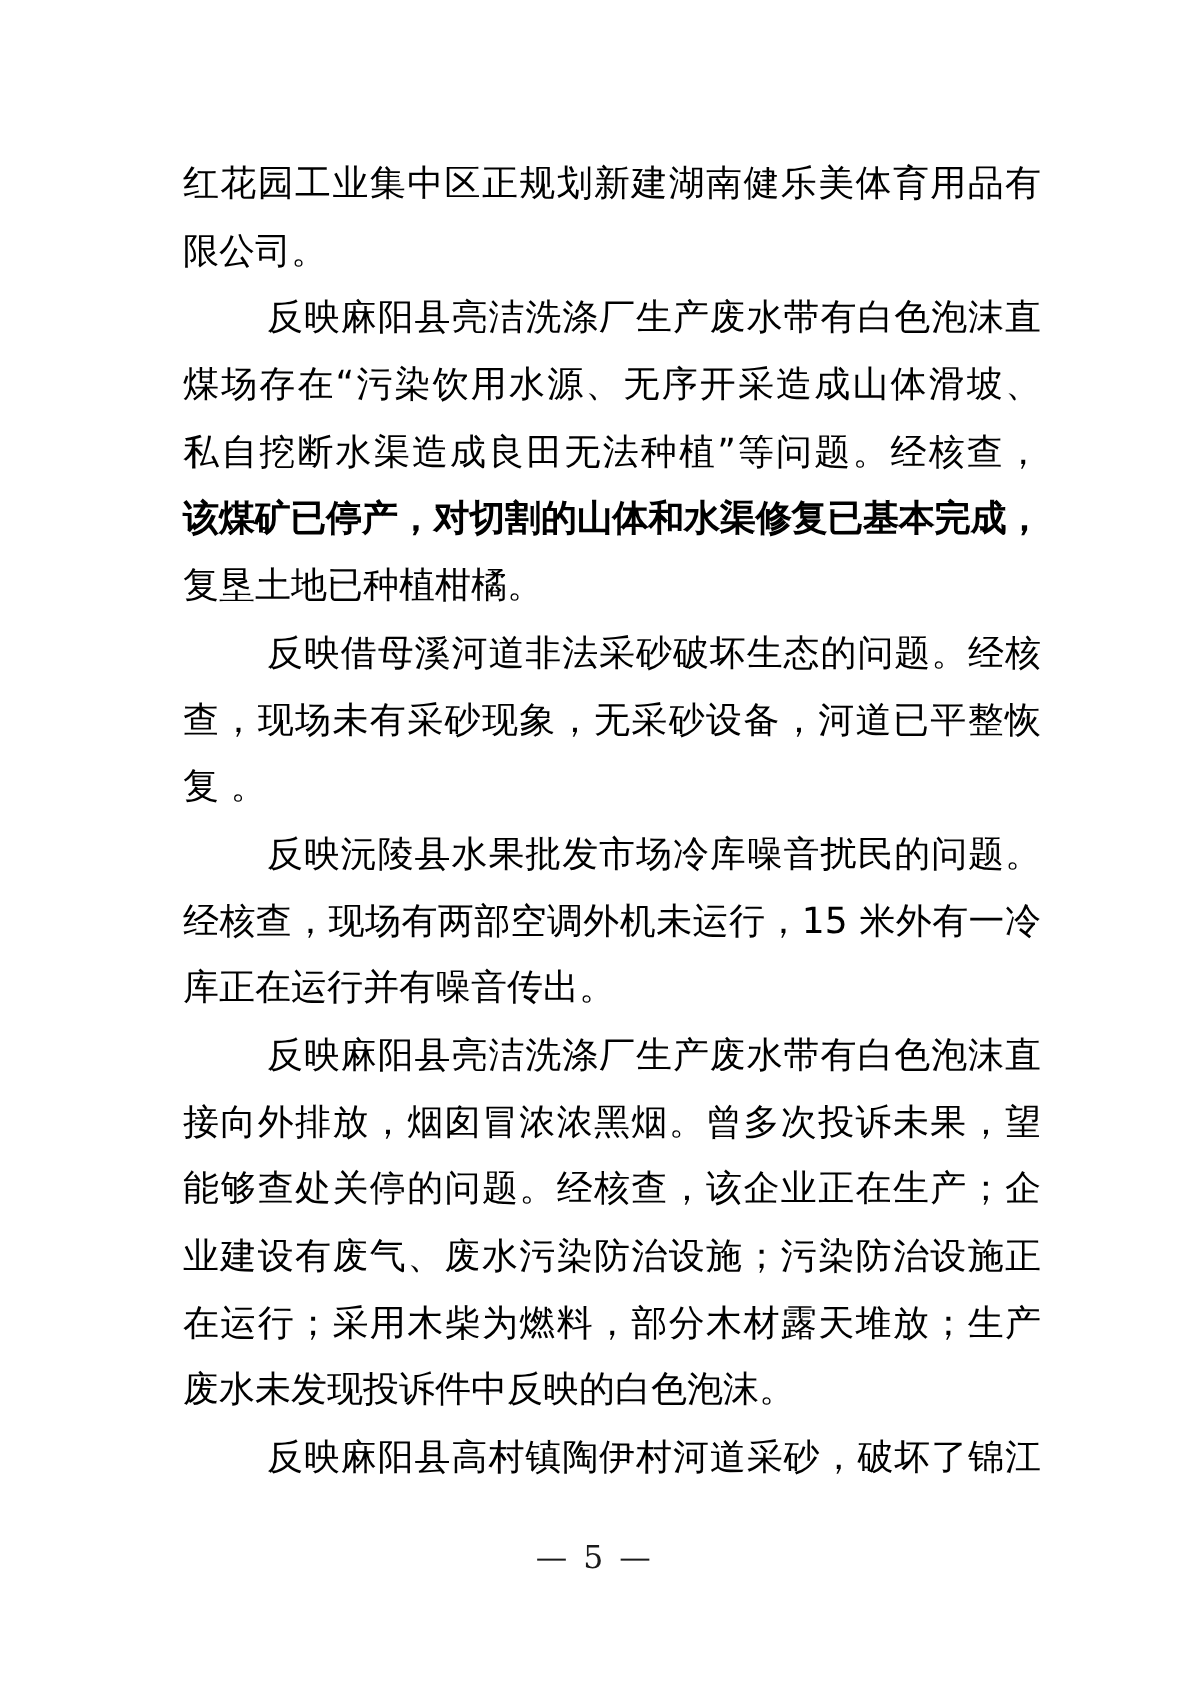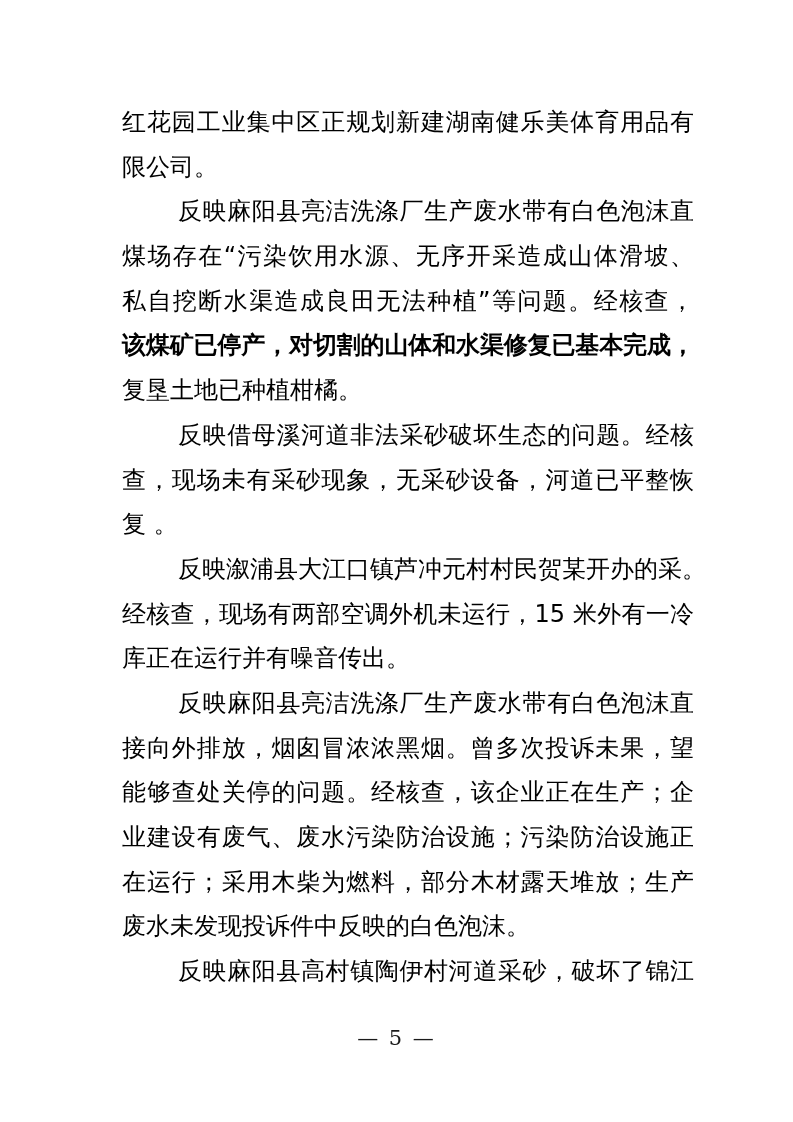--- a/index.html
+++ b/index.html
@@ -61,21 +61,21 @@
     <div class="line">红花园工业集中区正规划新建湖南健乐美体育用品有</div>
     <div class="line end">限公司。</div>
     <div class="line in">反映麻阳县亮洁洗涤厂生产废水带有白色泡沫直</div>
     <div class="line">煤场存在“污染饮用水源、无序开采造成山体滑坡、</div>
     <div class="line">私自挖断水渠造成良田无法种植”等问题。经核查，</div>
     <div class="line tight">该煤矿已停产，对切割的山体和水渠修复已基本完成，</div>
     <div class="line end">复垦土地已种植柑橘。</div>
     <div class="line in">反映借母溪河道非法采砂破坏生态的问题。经核</div>
     <div class="line">查，现场未有采砂现象，无采砂设备，河道已平整恢</div>
     <div class="line end">复 。</div>
-    <div class="line in">反映溆浦县大江口镇芦冲元村村民贺某开办的采。</div>
+    <div class="line in">反映沅陵县水果批发市场冷库噪音扰民的问题。</div>
     <div class="line">经核查，现场有两部空调外机未运行，15 米外有一冷</div>
     <div class="line end">库正在运行并有噪音传出。</div>
     <div class="line in">反映麻阳县亮洁洗涤厂生产废水带有白色泡沫直</div>
     <div class="line">接向外排放，烟囱冒浓浓黑烟。曾多次投诉未果，望</div>
     <div class="line">能够查处关停的问题。经核查，该企业正在生产；企</div>
     <div class="line">业建设有废气、废水污染防治设施；污染防治设施正</div>
     <div class="line">在运行；采用木柴为燃料，部分木材露天堆放；生产</div>
     <div class="line end">废水未发现投诉件中反映的白色泡沫。</div>
     <div class="line in">反映麻阳县高村镇陶伊村河道采砂，破坏了锦江</div>
   </div>

